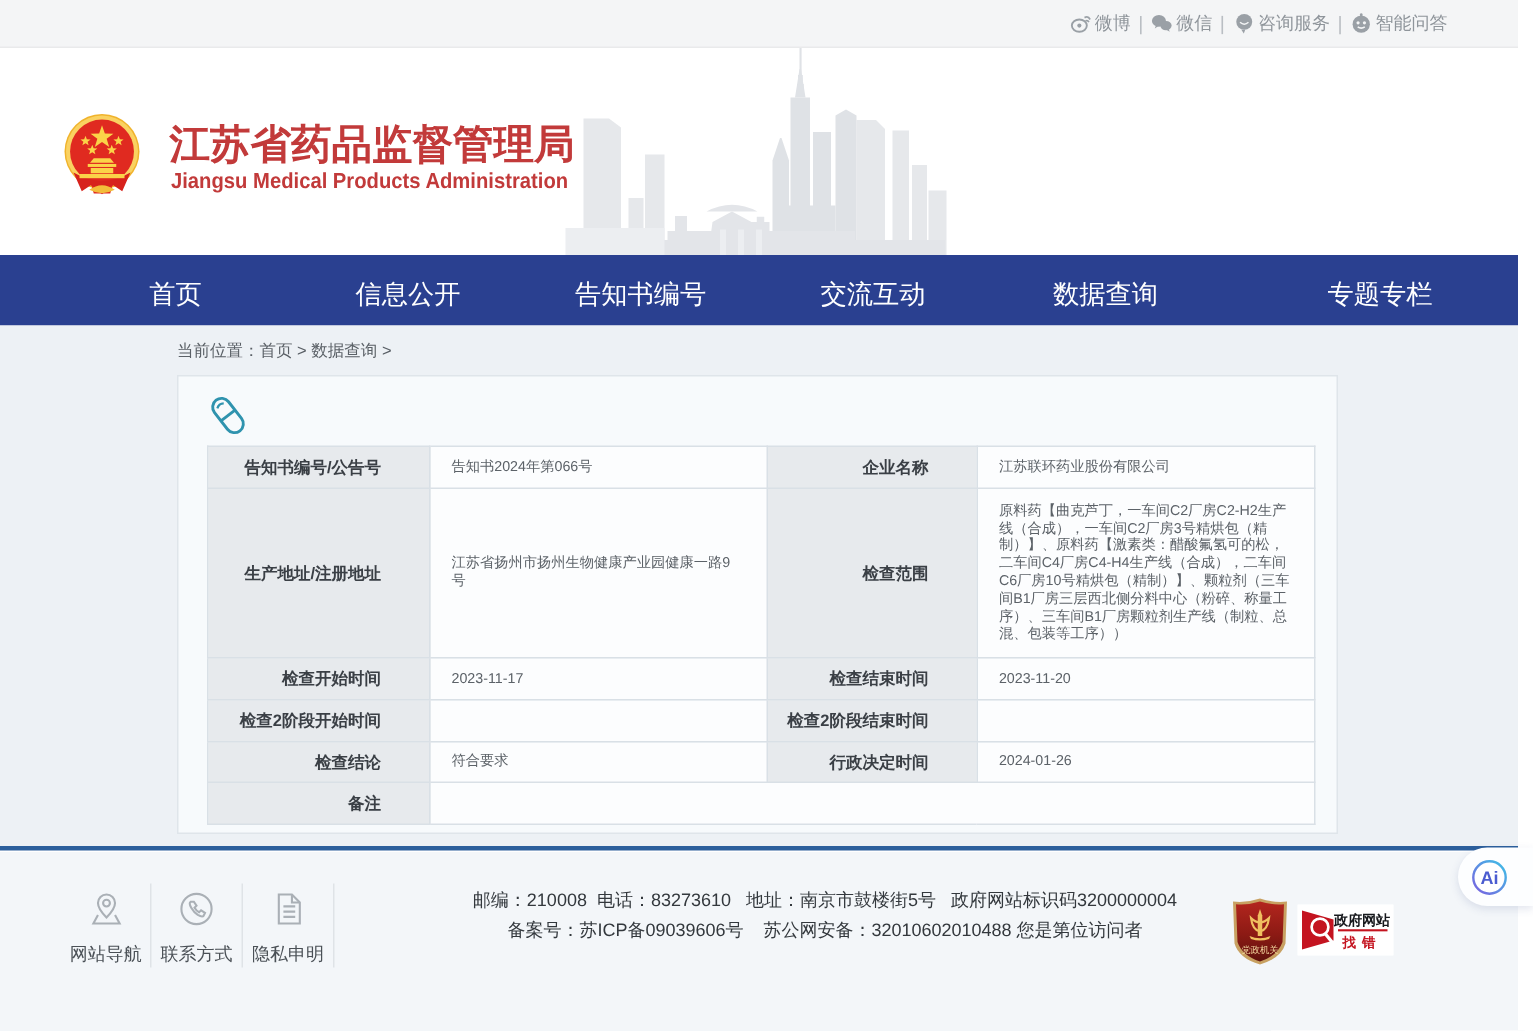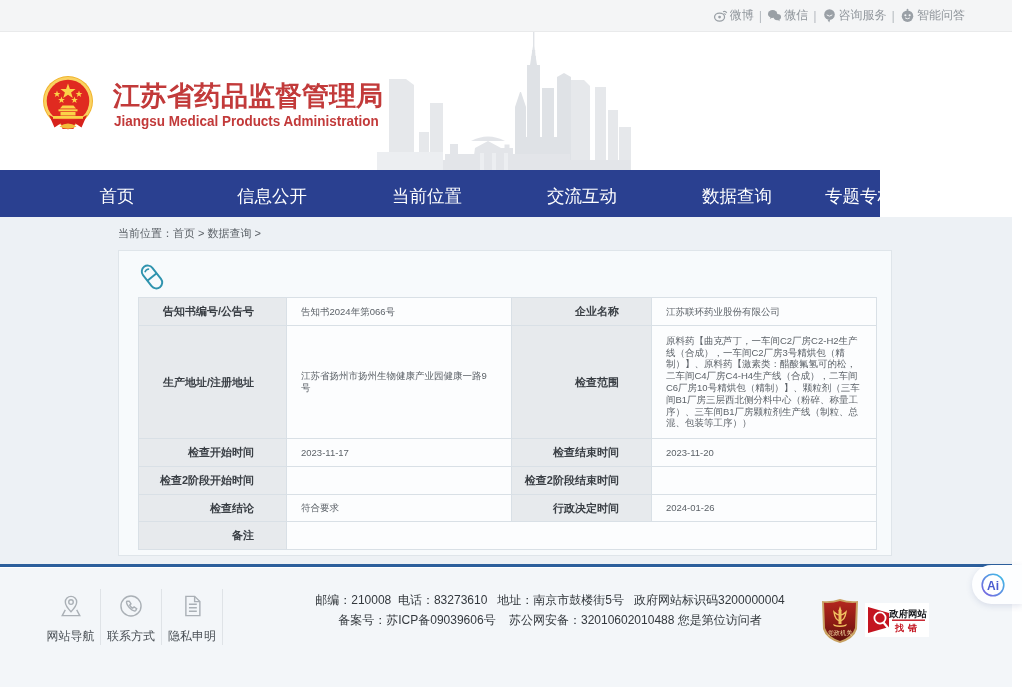--- a/index.html
+++ b/index.html
@@ -19,21 +19,21 @@
 
 
 .header { position:absolute; left:0; top:32px; width:1012px; height:138px; background:#fff; overflow:hidden; }
 .skyline { position:absolute; left:375px; top:0; width:260px; height:138px; }
 .emblem { position:absolute; left:42px; top:43px; width:52px; height:58px; }
 .h-title { position:absolute; left:113px; top:46px; color:#c23a3a; font-size:27px; font-weight:bold;
   white-space:nowrap; }
 .h-sub { position:absolute; left:114px; top:81px; color:#c23a3a; font-size:14.5px; font-weight:bold; white-space:nowrap; transform:scaleX(0.93); transform-origin:0 0; }
 
 
-.nav { position:absolute; left:0; top:170px; width:880px; height:47px; background:#2a4090; }
+.nav { position:absolute; left:0; top:170px; width:1012px; height:47px; background:#2a4090; }
 .nav .item { position:absolute; top:0; height:47px; line-height:52px; color:#fff; font-size:17.5px;
   text-align:center; white-space:nowrap; transform:translateX(-50%); }
 
 
 .main { position:absolute; left:0; top:217px; width:1012px; height:348px; background:#edf1f5; }
 .crumb { position:absolute; left:118px; top:9px; font-size:11px; color:#5a6066; }
 .panel { position:absolute; left:118px; top:33px; width:774px; height:306px;
   background:#f7fafc; border:1px solid #dfe5ea; }
 .pill-ic { position:absolute; left:20px; top:12px; width:26px; height:28px; }
 table.dt { position:absolute; left:19px; top:46px; border-collapse:collapse; table-layout:fixed; width:739px; }
@@ -157,24 +157,24 @@
       <path d="M18.5 37 h15 v3.5 h-15z" fill="#fbd348"></path>
       <rect x="11" y="41" width="30" height="2.8" fill="#fbd348"></rect>
     </svg>
     <div class="h-title">江苏省药品监督管理局</div>
     <div class="h-sub">Jiangsu Medical Products Administration</div>
   </div>
 
   <div class="nav">
     <span class="item" style="left:117px">首页</span>
     <span class="item" style="left:272px">信息公开</span>
-    <span class="item" style="left:427px">当前位置</span>
+    <span class="item" style="left:427px">告知书编号</span>
     <span class="item" style="left:582px">交流互动</span>
     <span class="item" style="left:737px">数据查询</span>
-    <span class="item" style="left:860px">专题专栏</span>
+    <span class="item" style="left:920px">专题专栏</span>
   </div>
 
   <div class="main">
     <div class="crumb">当前位置：首页 &gt; 数据查询 &gt;</div>
     <div class="panel">
       <svg class="pill-ic" viewBox="0 0 24 26">
         <g transform="rotate(-38 12 13)">
           <rect x="6.5" y="1" width="11" height="24" rx="5.5" fill="none" stroke="#2f93ae" stroke-width="1.8"></rect>
           <line x1="6.5" y1="13" x2="17.5" y2="13" stroke="#2f93ae" stroke-width="1.8"></line>
           <path d="M9.5 5.5 q2.5 -1.8 5 0" fill="none" stroke="#2f93ae" stroke-width="1.4"></path>

